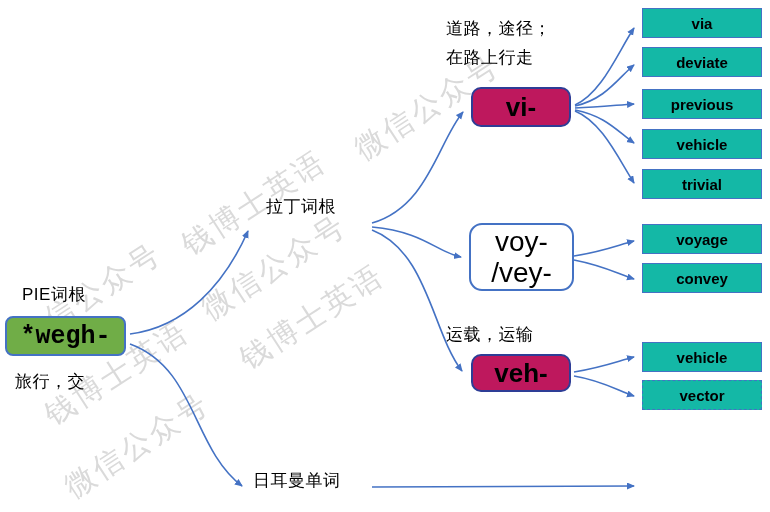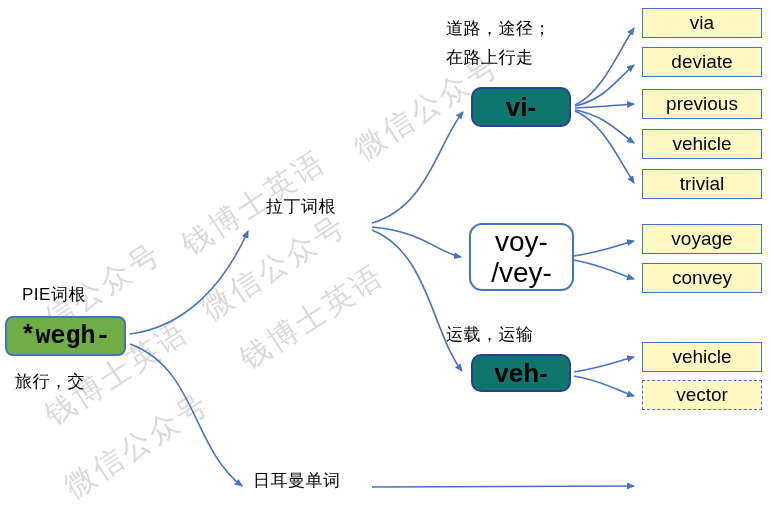--- a/index.html
+++ b/index.html
@@ -19,35 +19,35 @@
   
   .node{position:absolute;z-index:2;}
   .cn-label{font-size:17px;line-height:28px;letter-spacing:0.5px;}
   .root-box{
     left:5px;top:316px;width:117px;height:36px;
     background:#70AD47;border:2.5px solid #4472C4;border-radius:8px;
     display:flex;align-items:center;justify-content:center;
     font-size:25px;font-weight:600;font-family:Liberation Mono, monospace;
   }
   .red-box{
-    background:#0f766e;border:2.5px solid #2E3D96;border-radius:10px;
+    background:#be185d;border:2.5px solid #2E3D96;border-radius:10px;
     display:flex;align-items:center;justify-content:center;
     font-size:26px;font-weight:600;color:#000;
   }
   .voy-box{
     left:469px;top:223px;width:101px;height:64px;
     background:#fff;border:2px solid #4472C4;border-radius:13px;
     display:flex;flex-direction:column;align-items:center;justify-content:center;
     font-size:28px;line-height:31px;font-weight:500;
   }
   .word-box{
     left:642px;width:118px;height:28px;
-    background:#fef9c3;border:1.8px solid #4472C4;
+    background:#14b8a6;border:1.8px solid #4472C4;
     display:flex;align-items:center;justify-content:center;
-    font-size:19px;font-weight:400;
+    font-size:15px;font-weight:700;
   }
   .word-box.dashed{border:1.6px dashed #4472C4;}
 </style>
 </head>
 <body>
 
 <div id="canvas">
 
   <span class="wm" style="left:20px;top:320px">微信公众号</span>
   <span class="wm" style="left:185px;top:228px">钱博士英语</span>

